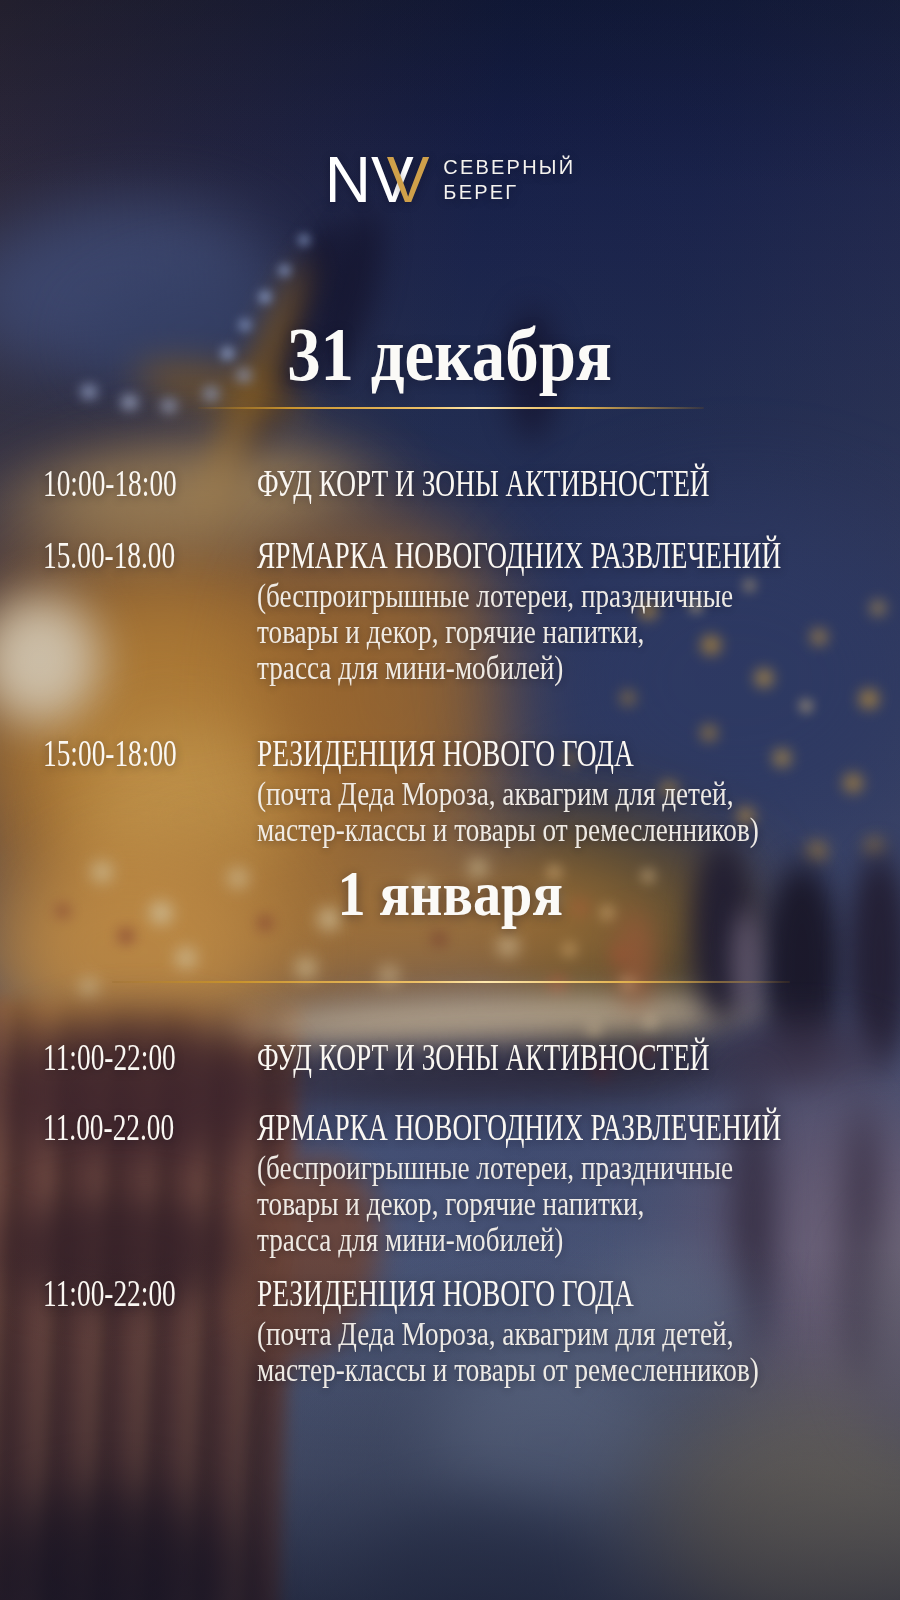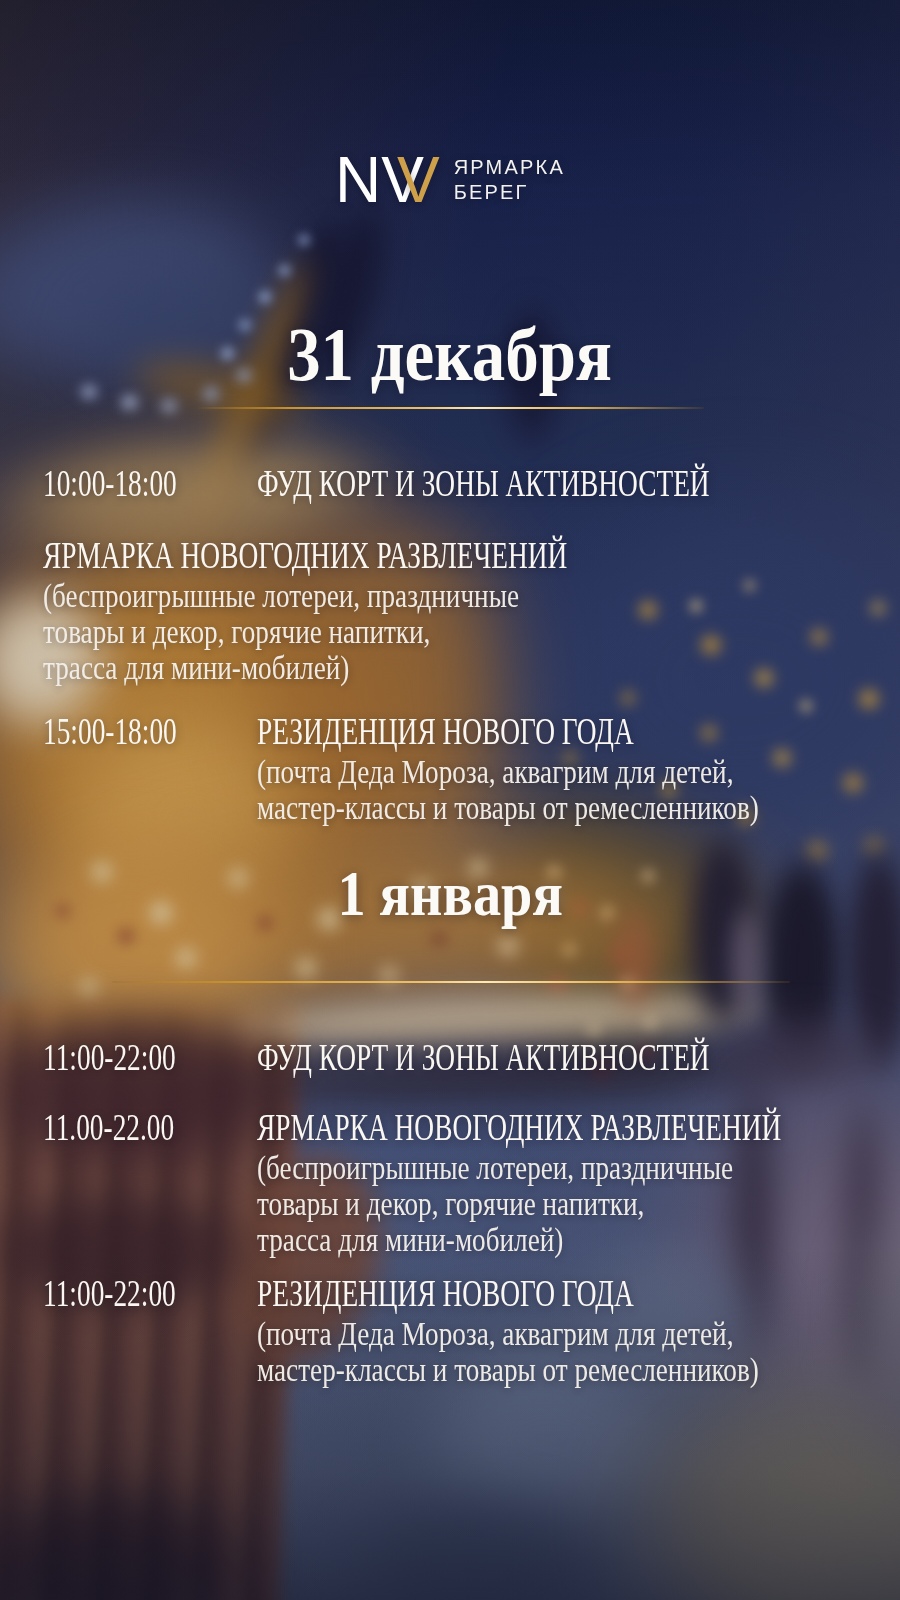--- a/index.html
+++ b/index.html
@@ -53,21 +53,21 @@
   .date2{top:862px;font-size:64px;}
   .sxc{display:inline-block;transform:scaleX(.88);transform-origin:50% 50%;white-space:nowrap;}
   .hr{
     position:absolute;height:2px;border-radius:1px;
     background:linear-gradient(90deg, rgba(125,85,20,.15) 0%, #c8922c 18%, #edc066 45%,
                #ffe9af 55%, #e3b350 75%, rgba(125,85,20,.2) 100%);
   }
   .hr1{top:407px;left:198px;width:506px;}
   .hr2{top:981px;left:112px;width:678px;}
   .row{position:absolute;left:43px;right:16px;display:flex;text-shadow:0 2px 10px rgba(10,10,30,.38);}
-  .r1{top:462px;}  .r2{top:534px;}  .r3{top:710px;}
+  .r1{top:462px;}  .r2{top:534px;}  .r3{top:732px;}
   .r4{top:1036px;} .r5{top:1106px;} .r6{top:1272px;}
   .time{flex:0 0 214px;font-size:38px;line-height:42px;color:#faf7f2;}
   .info{flex:1;}
   .title{font-size:38px;line-height:42px;color:#faf7f2;}
   .sx{display:inline-block;transform:scaleX(.72);transform-origin:0 50%;white-space:nowrap;}
   .details{margin-top:2px;font-size:34px;line-height:36px;color:#f3efe9;opacity:.97;}
   .dl .sxd{display:inline-block;transform:scaleX(.80);transform-origin:0 50%;white-space:nowrap;}
 </style>
 </head>
 <body>
@@ -181,36 +181,37 @@
 
   <div class="content">
 
     <header class="logo">
       <div class="logo-letters">
         <span>N</span>
         <span class="lv1">V</span>
         <span class="lv2">V</span>
       </div>
       <div class="logo-text">
-        <div>ЯРМАРКА</div>
+        <div>СЕВЕРНЫЙ</div>
         <div>БЕРЕГ</div>
       </div>
     </header>
 
     <h1 class="date date1"><span class="sxc">31 декабря</span></h1>
     <div class="hr hr1"></div>
 
     <div class="row r1">
       <div class="time"><span class="sx">10:00-18:00</span></div>
       <div class="info">
         <div class="title"><span class="sx">ФУД КОРТ И ЗОНЫ АКТИВНОСТЕЙ</span></div>
       </div>
     </div>
 
     <div class="row r2">
+      <div class="time"><span class="sx">15.00-18.00</span></div>
       <div class="info">
         <div class="title"><span class="sx">ЯРМАРКА НОВОГОДНИХ РАЗВЛЕЧЕНИЙ</span></div>
         <div class="details dl">
           <div><span class="sxd">(беспроигрышные лотереи, праздничные</span></div>
           <div><span class="sxd">товары и декор, горячие напитки,</span></div>
           <div><span class="sxd">трасса для мини-мобилей)</span></div>
         </div>
       </div>
     </div>
 

